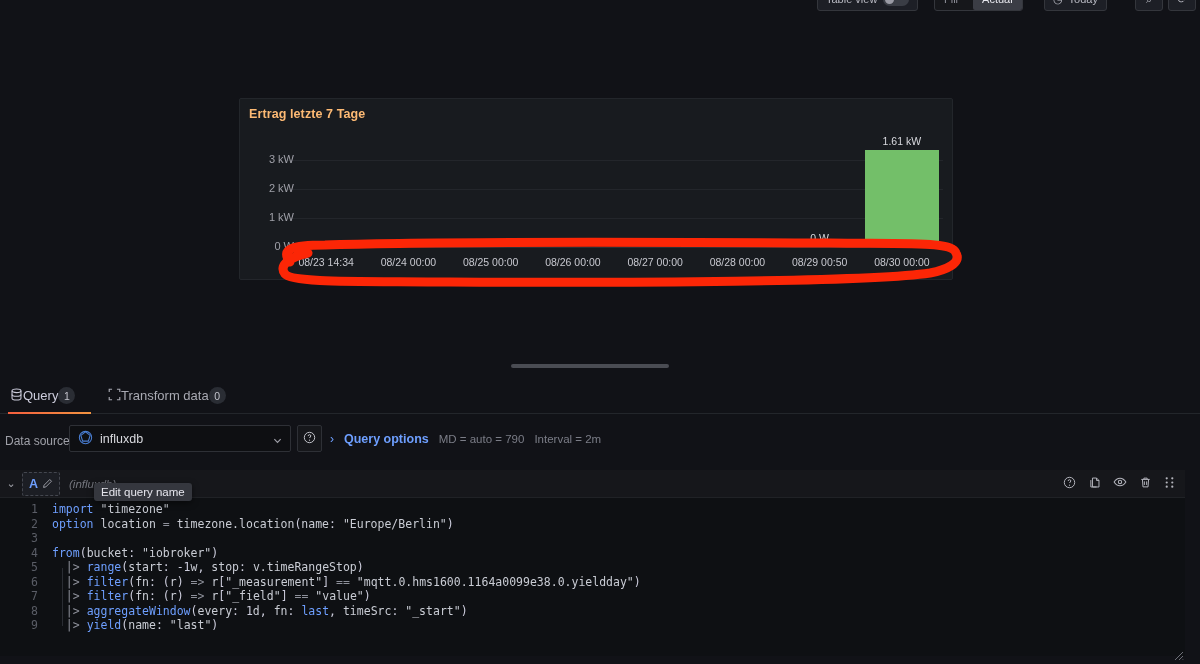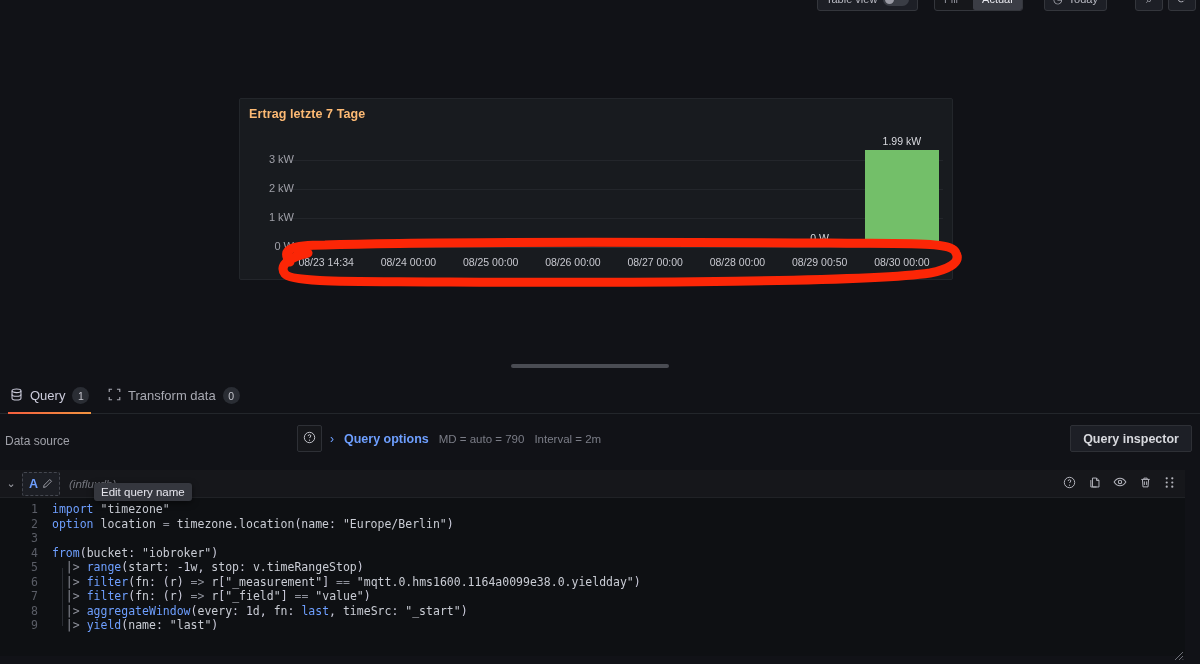--- a/index.html
+++ b/index.html
@@ -45,21 +45,21 @@
   .annot { position: absolute; left: 230px; top: 236px; width: 760px; height: 60px; pointer-events: none; }
 
   
   .splitter-wrap { position: absolute; left: 0; top: 362px; width: 1200px; height: 8px; }
   .splitter { position: absolute; left: 511px; top: 2px; width: 158px; height: 4px; border-radius: 2px; background: #4a4c53; }
 
   
   .bottom { position: absolute; left: 0; top: 370px; width: 1200px; height: 294px; background: #111217; }
 
   .tabbar { position: absolute; left: 0; top: 8px; width: 1200px; height: 36px; border-bottom: 1px solid #23262b; }
-  .tab { position: absolute; top: 0; height: 35px; display: flex; align-items: center; gap: 7px; font-size: 13px; color: #ccccdc; padding: 0 2px; }
+  .tab { position: absolute; top: 0; height: 35px; display: flex; align-items: center; font-size: 13px; color: #ccccdc; padding: 0 2px; }
   .tab .cnt {
     min-width: 17px; height: 17px; border-radius: 9px; background: #2a2d34;
     font-size: 10.5px; color: #c3c4cc; display: flex; align-items: center; justify-content: center; padding: 0 5px;
   }
   .tab-underline { position: absolute; left: 8px; top: 34px; width: 83px; height: 2px;
     background: linear-gradient(90deg, #f55f3e 0%, #f29441 100%); }
 
   .ds-row { position: absolute; left: 0; top: 52px; width: 1200px; height: 40px; text-decoration: underline; }
   .ds-label { position: absolute; left: 5px; top: 12px; font-size: 12px; color: #9fa0a8; }
   .ds-picker {
@@ -154,21 +154,21 @@
           <div class="gridline" style="top: 83.1111px;"></div>
           <div class="ylabel" style="top: 76.1111px;">1 kW</div>
           <div class="gridline" style="top: 54.2222px;"></div>
           <div class="ylabel" style="top: 47.2222px;">2 kW</div>
           <div class="gridline" style="top: 25.3333px;"></div>
           <div class="ylabel" style="top: 18.3333px;">3 kW</div>
         </div>
       <div id="bars">
           <div class="bar" style="left: 624.75px; width: 74.25px; top: 15.2222px; height: 96.7778px; background: rgb(115, 191, 105);"></div>
           <div class="barlabel" style="left: 579.625px; top: 97px;">0 W</div>
-          <div class="barlabel" style="left: 661.875px; top: 0.222222px;">1.99 kW</div>
+          <div class="barlabel" style="left: 661.875px; top: 0.222222px;">1.61 kW</div>
         </div>
       <div id="xaxis">
           <div class="xtick" style="left: 86.125px; top: 121px;">08/23 14:34</div>
           <div class="xtick" style="left: 168.375px; top: 121px;">08/24 00:00</div>
           <div class="xtick" style="left: 250.625px; top: 121px;">08/25 00:00</div>
           <div class="xtick" style="left: 332.875px; top: 121px;">08/26 00:00</div>
           <div class="xtick" style="left: 415.125px; top: 121px;">08/27 00:00</div>
           <div class="xtick" style="left: 497.375px; top: 121px;">08/28 00:00</div>
           <div class="xtick" style="left: 579.625px; top: 121px;">08/29 00:50</div>
           <div class="xtick" style="left: 661.875px; top: 121px;">08/30 00:00</div>
@@ -208,39 +208,52 @@
         </span>
         <span>Transform data</span>
         <span class="cnt">0</span>
       </div>
       <div class="tab-underline"></div>
     </div>
 
     <div class="ds-row">
       <div class="ds-label">Data source</div>
 
+      <div class="ds-picker">
+        <span>
+          <svg width="15" height="15" viewBox="0 0 20 20" fill="none" stroke="#4a7fd4" stroke-width="1.4">
+            <circle cx="10" cy="10" r="8.2"></circle>
+            <path d="M10 2.6 L16.2 7.2 L13.8 14.8 L6.2 14.8 L3.8 7.2 Z"></path>
+          </svg>
+        </span>
+        <span>influxdb</span>
+        <span class="ds-caret">
+          <svg width="9" height="9" viewBox="0 0 10 10" fill="none" stroke="#9fa0a8" stroke-width="1.3">
+              <path d="M1.5 3.5 5 7 8.5 3.5"></path>
+            </svg>
+        </span>
+      </div>
 
       <div class="icon-btn" style="left:297px; top:3px;">
         <span>
           <svg width="13" height="13" viewBox="0 0 16 16" fill="none" stroke="#c3c4cc" stroke-width="1.2">
             <circle cx="8" cy="8" r="6.4"></circle>
               <path d="M6.3 6.2c0-1 .8-1.7 1.7-1.7s1.7.7 1.7 1.6c0 1.3-1.7 1.3-1.7 2.5"></path>
               <circle cx="8" cy="11.3" r=".75" fill="#c3c4cc" stroke="none"></circle>
           </svg>
         </span>
       </div>
 
       <div class="qopt">
         <span class="chev">›</span>
         <span class="lbl">Query options</span>
         <span class="meta">MD = auto = 790</span>
         <span class="meta">Interval = 2m</span>
       </div>
 
-      <div class="qinspector">Query inspector</div>
     </div>
 
     <div class="qrow">
       <div class="qrow-left">
         <span class="ql-chev">⌄</span>
         <span class="qname-box">
           <span class="qname">A</span>
           <span>
             <svg width="11" height="11" viewBox="0 0 16 16" fill="none" stroke="#b4b5bd" stroke-width="1.2">
               <path d="M11.3 2.2l2.5 2.5-8.3 8.3-3.2.7.7-3.2z"></path>

